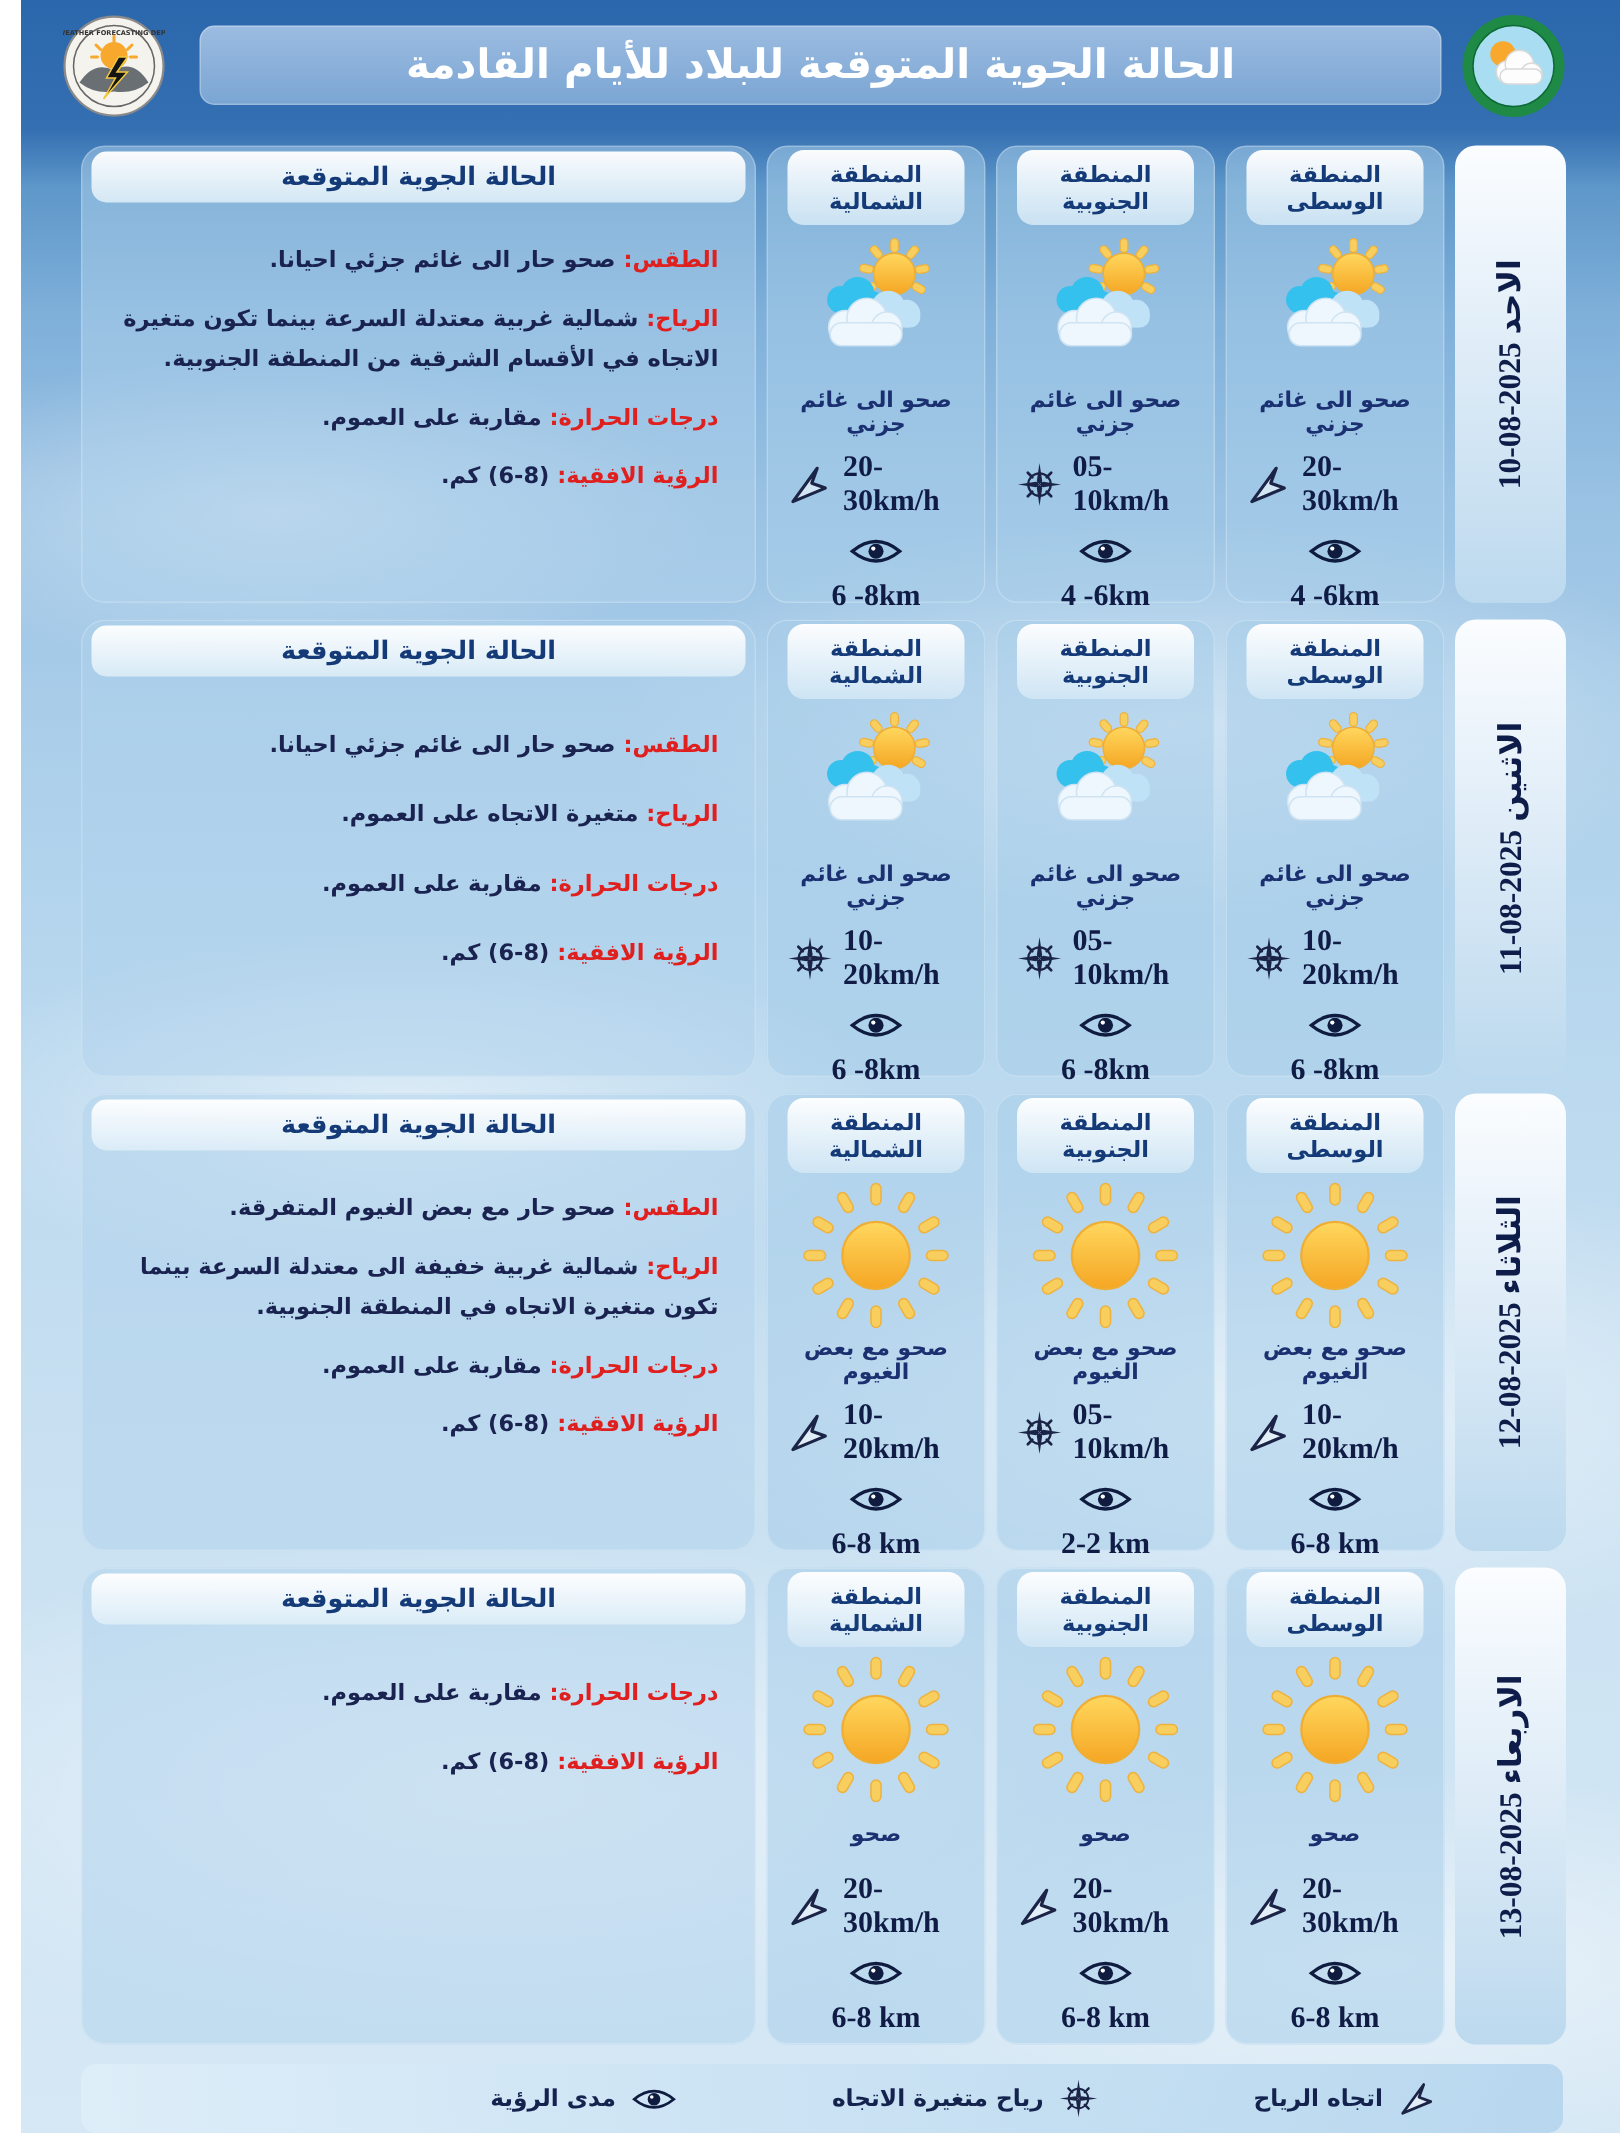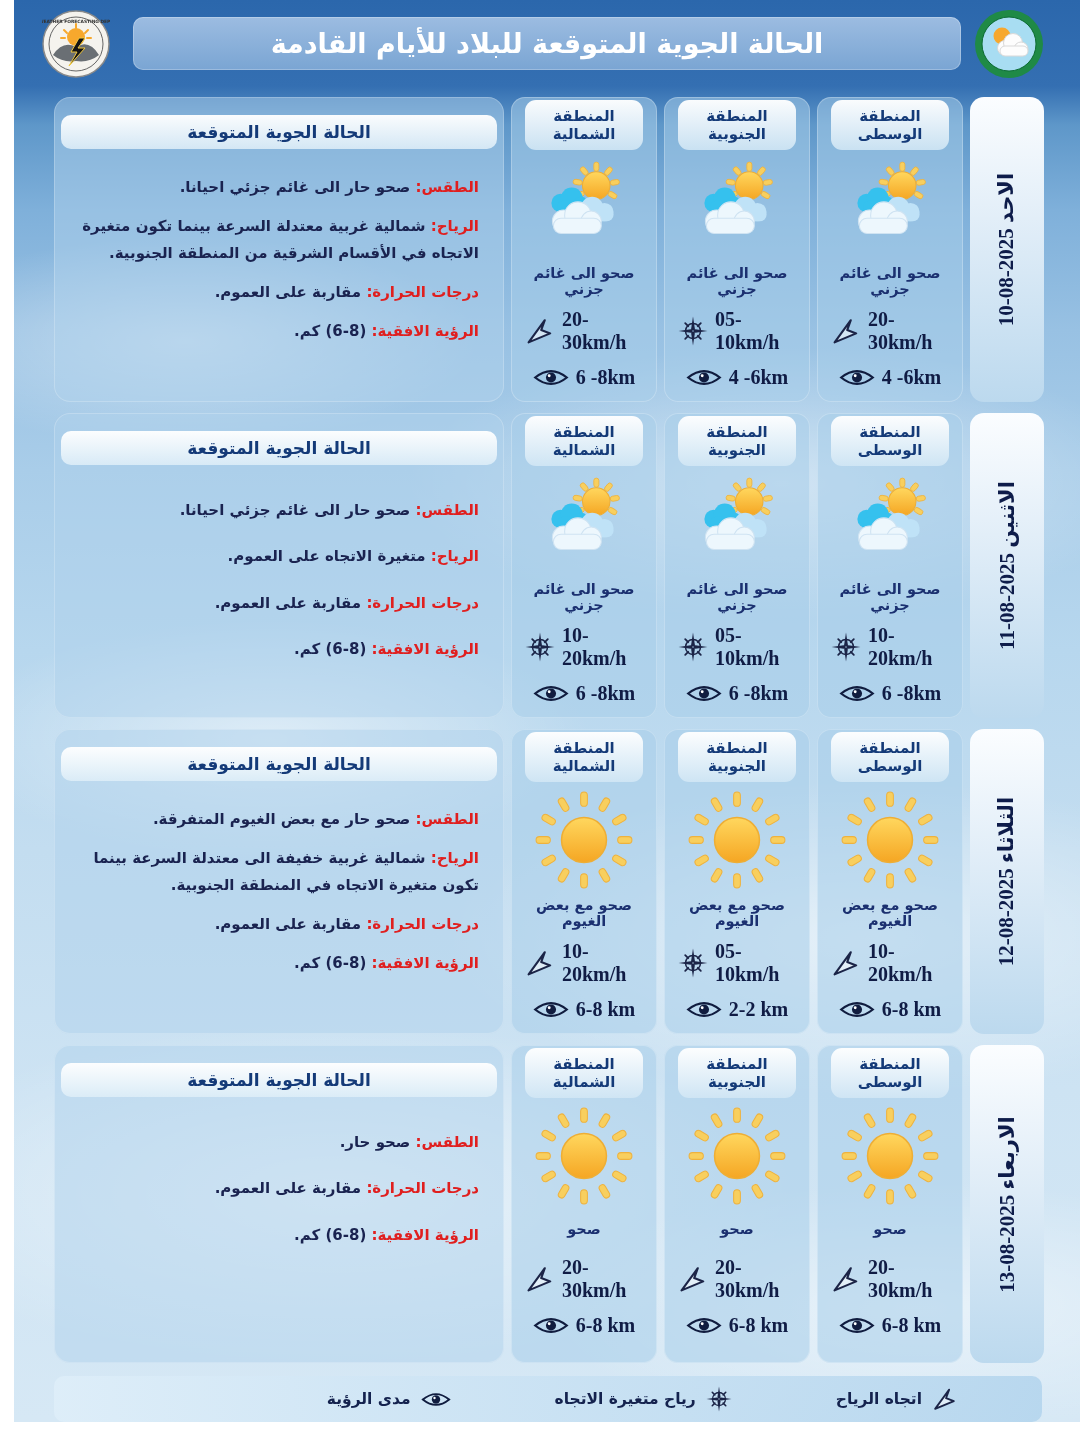--- a/index.html
+++ b/index.html
@@ -48,27 +48,27 @@
   .card-header { width:100%; border-radius:11px; padding:7px 2px;
     background:linear-gradient(180deg,rgba(255,255,255,.96),rgba(210,231,245,.88));
     color:#143a78; font-weight:bold; font-size:15px; text-align:center; }
   .card-icon { height:108px; display:flex; align-items:center; justify-content:center; margin-top:4px; }
   .card-icon svg { width:102px; height:102px; }
   .condition { font-weight:bold; color:#1b3070; font-size:14.5px; text-align:center;
     min-height:38px; display:flex; align-items:center; justify-content:center; padding:0 2px; }
   .wind-row, .vis-row { direction:ltr; width:100%; display:flex; align-items:center;
     justify-content:center; gap:7px; font-weight:bold; color:#101c45; }
   .wind-row { margin-top:8px; min-height:42px; }
-  .vis-row  { margin-top:12px; }
+  .vis-row  { margin-top:12px;flex-direction:column; }
   .wval { font-size:20px; font-family:"Liberation Serif","DejaVu Sans",serif; }
   .wicon svg  { width:30px; height:30px; display:block; }
   .eyeicon svg{ width:36px; height:23px; display:block; }
 
   .general { flex:1; border-radius:16px; background:rgba(175,210,236,.5);
-    box-shadow:0 0 0 1px rgba(255,255,255,.22) inset; padding:18px 5px; }
+    box-shadow:0 0 0 1px rgba(255,255,255,.22) inset; padding:4px 5px; }
   .general-header { width:99%; margin:0 auto; border-radius:10px; padding:7px 0;
     background:linear-gradient(180deg,rgba(255,255,255,.96),rgba(222,238,248,.88));
     text-align:center; color:#143a78; font-weight:bold; font-size:17px; }
   .general-body { padding:12px 20px 0 12px; font-size:15px; font-weight:bold;
     color:#1a2350; line-height:1.75; }
   .general-body p { margin:13px 0; }
   .row.r2 .general-body p, .row.r4 .general-body p { margin:20px 0; }
   .lbl { color:#e01f1f; }
 
   
@@ -563,21 +563,20 @@
                 <use href="#icon-eye"></use>
               </svg>
             </span>
           <span class="wval">6-8 km</span>
         </div>
       </div>
 
       <div class="general">
         <div class="general-header">الحالة الجوية المتوقعة</div>
         <div class="general-body">
-          <p><span class="lbl">الطقس:</span> <span>صحو حار.</span></p>
           <p><span class="lbl">درجات الحرارة:</span> <span>مقاربة على العموم.</span></p>
           <p><span class="lbl">الرؤية الافقية:</span> <span>(8-6) كم.</span></p>
         </div>
       </div>
     </div>
 
     <div class="footer">
       <div class="legend-item">
         <span class="wicon">
             <svg>

